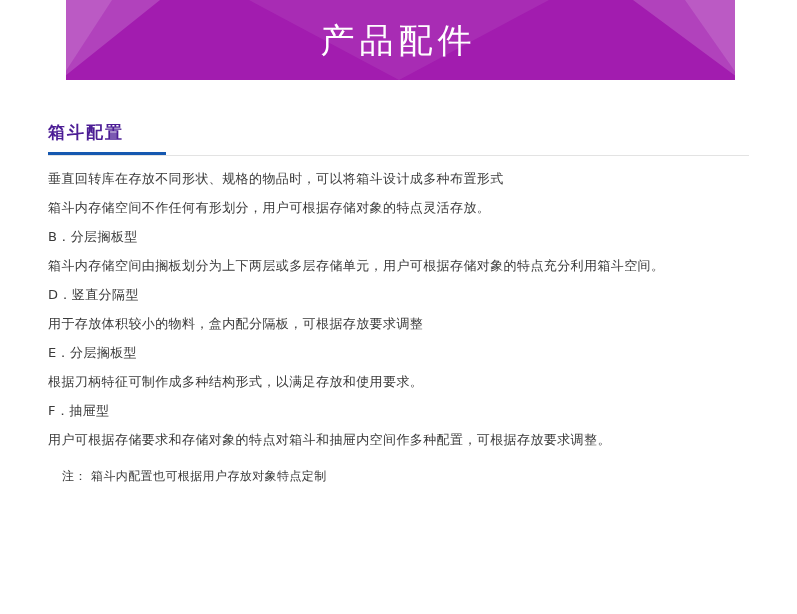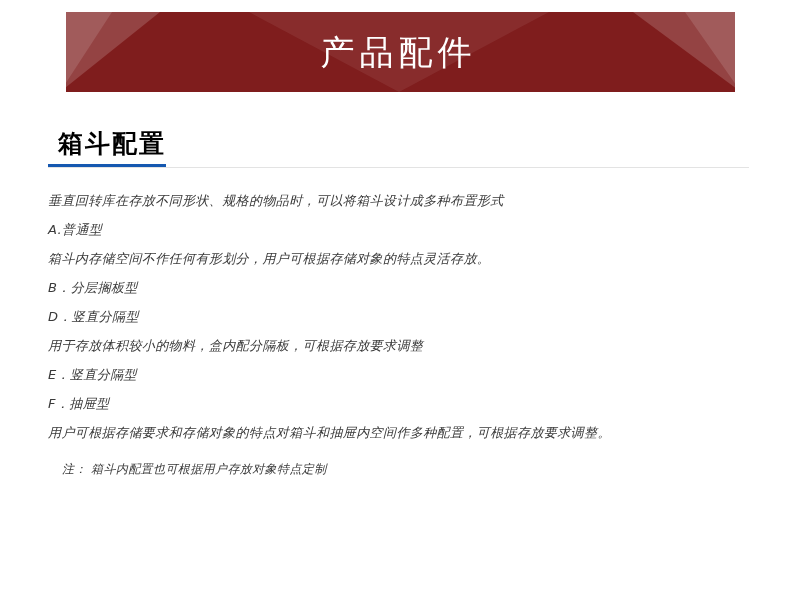--- a/index.html
+++ b/index.html
@@ -18,23 +18,22 @@
     width: 797px;
     height: 614px;
     background: #ffffff;
   }
 
   
   .banner {
     position: relative;
     width: 797px;
     height: 80px;
-    background: #7f1d1d;
+    background: #a21caf;
     overflow: hidden;
-    margin-top: 12px;
   }
   .banner-left-block {
     position: absolute;
     left: 0;
     top: 0;
     width: 66px;
     height: 80px;
     background: #ffffff;
   }
   .banner-right-block {
@@ -112,44 +111,42 @@
   .content {
     position: relative;
     padding: 0 48px;
   }
   .section-head {
     margin-top: 38px;
     position: relative;
     display: inline-block;
   }
   .section-head .title {
-    font-size: 25px;
-    color: #000000;
+    font-size: 17px;
+    color: #4c1d95;
     letter-spacing: 2px;
     line-height: 28px;
     font-weight: bold;
-    text-align: right;
   }
   .head-underline {
     margin-top: 6px;
     height: 3px;
     width: 118px;
     background: #1558b0;
   }
   .head-rule {
     margin-top: 0px;
     height: 1px;
     background: #e3e3e3;
     width: 701px;
   }
 
   
   .body-block {
-    margin-top: 18px;
-    font-style: italic;
+    margin-top: 8px;
   }
   .para {
     font-size: 13px;
     line-height: 29px;
     color: #3a3a3a;
     letter-spacing: 0.4px;
     white-space: nowrap;
   }
   .note {
     margin-top: 8px;
@@ -184,30 +181,31 @@
         <div class="title">箱斗配置</div>
         <div class="head-underline"></div>
       </div>
       <div class="head-rule"></div>
     </div>
 
     <div class="body-block">
 
       <div class="para">垂直回转库在存放不同形状、规格的物品时，可以将箱斗设计成多种布置形式</div>
 
-      <div class="para">A.普通型</div>
       <div class="para">箱斗内存储空间不作任何有形划分，用户可根据存储对象的特点灵活存放。</div>
 
       <div class="para">B．分层搁板型</div>
+      <div class="para">箱斗内存储空间由搁板划分为上下两层或多层存储单元，用户可根据存储对象的特点充分利用箱斗空间。</div>
 
 
       <div class="para">D．竖直分隔型</div>
       <div class="para">用于存放体积较小的物料，盒内配分隔板，可根据存放要求调整</div>
 
-      <div class="para">E．竖直分隔型</div>
+      <div class="para">E．分层搁板型</div>
+      <div class="para">根据刀柄特征可制作成多种结构形式，以满足存放和使用要求。</div>
 
       <div class="para">F．抽屉型</div>
       <div class="para">用户可根据存储要求和存储对象的特点对箱斗和抽屉内空间作多种配置，可根据存放要求调整。</div>
 
       <div class="note">注： 箱斗内配置也可根据用户存放对象特点定制</div>
     </div>
 
   </div>
 </div>
 

